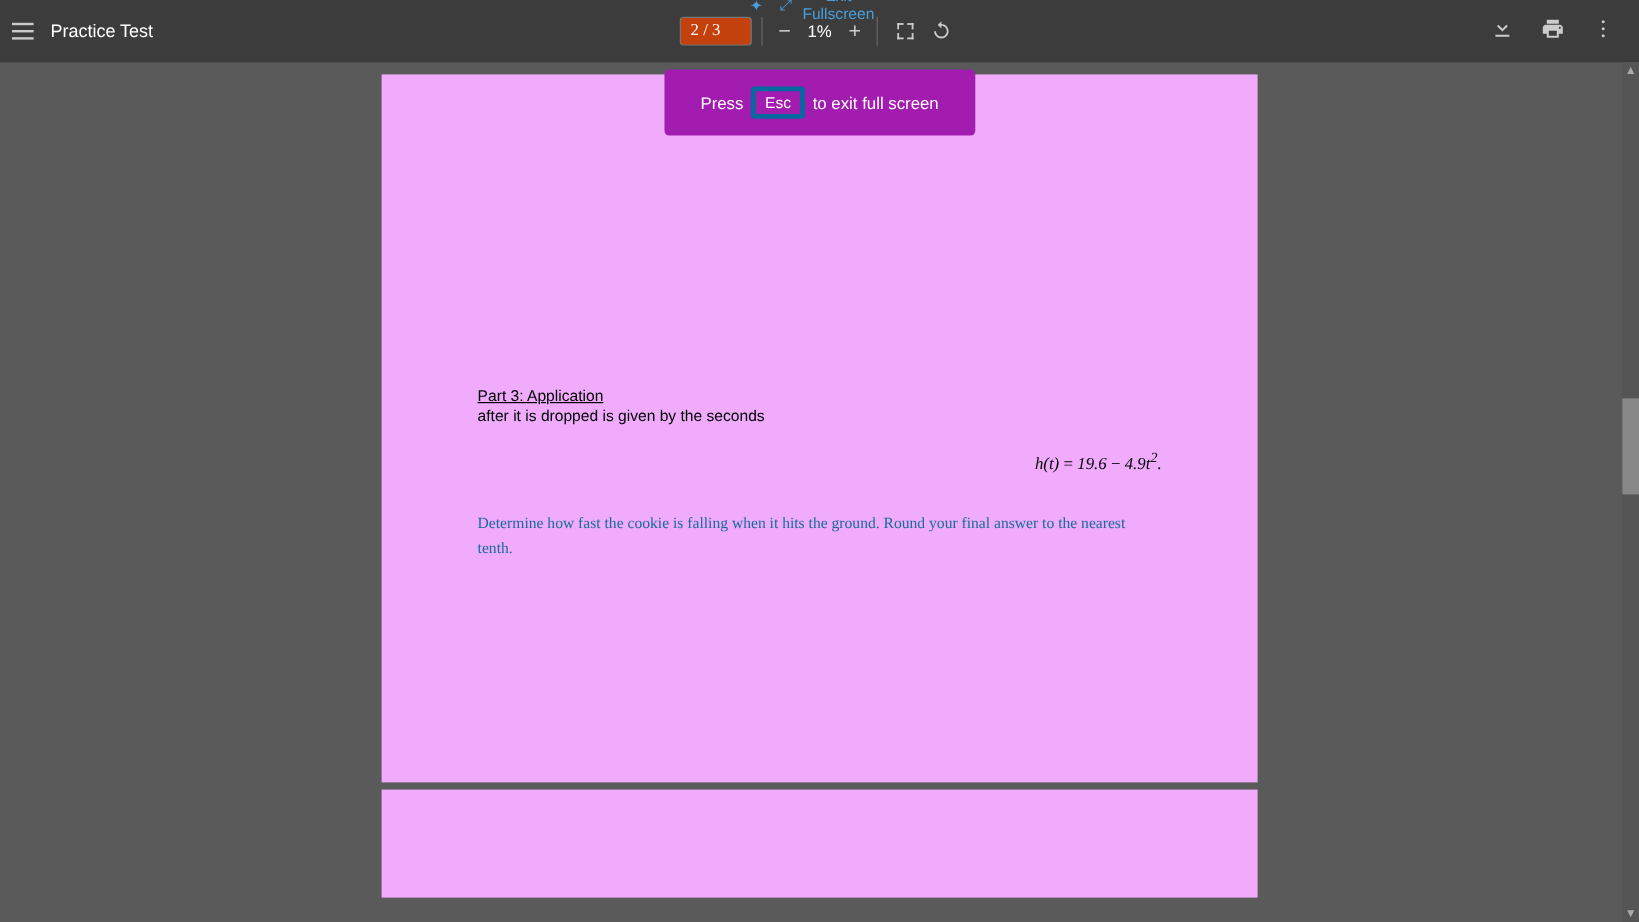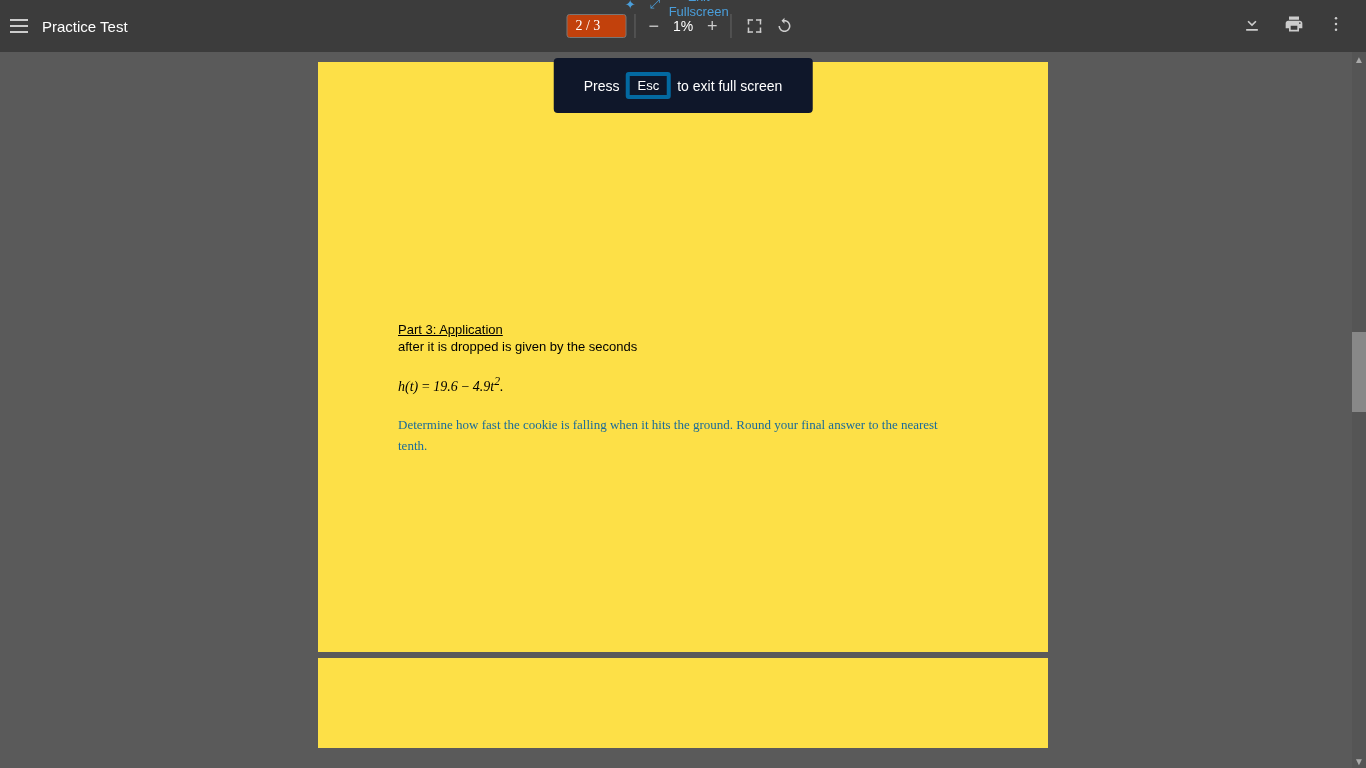--- a/index.html
+++ b/index.html
@@ -132,21 +132,21 @@
       cursor: pointer;
       padding: 4px 6px;
     }
 
     
     .esc-tooltip {
       position: absolute;
       top: 58px;
       left: 50%;
       transform: translateX(-50%);
-      background: #0f172a;
+      background: #a21caf;
       color: #fff;
       font-size: 14px;
       padding: 14px 30px;
       border-radius: 4px;
       white-space: nowrap;
       display: flex;
       align-items: center;
       gap: 6px;
       z-index: 100;
       text-align: center;
@@ -182,21 +182,21 @@
     #content-area::-webkit-scrollbar-track {
       background: #555;
     }
     #content-area::-webkit-scrollbar-thumb {
       background: #888;
       border-radius: 2px;
     }
 
     
     .pdf-page {
-      background: #fde047;
+      background: #f0abfc;
       width: 730px;
       min-height: 580px;
       position: relative;
       flex-shrink: 0;
     }
 
     .pdf-page-1 {
       min-height: 590px;
     }
 
@@ -219,22 +219,22 @@
 
     .question-text {
       font-size: 13px;
       color: #000;
       line-height: 1.6;
       margin-bottom: 18px;
       font-family: Arial, sans-serif;
     }
 
     .formula-container {
-      text-align: left;
-      margin: 18px 0 20px 0;
+      text-align: right;
+      margin: 18px 0 30px 0;
     }
 
     .formula {
       font-size: 14px;
       font-style: italic;
       color: #000;
       font-family: "Times New Roman", serif;
     }
 
     .instruction-text {

